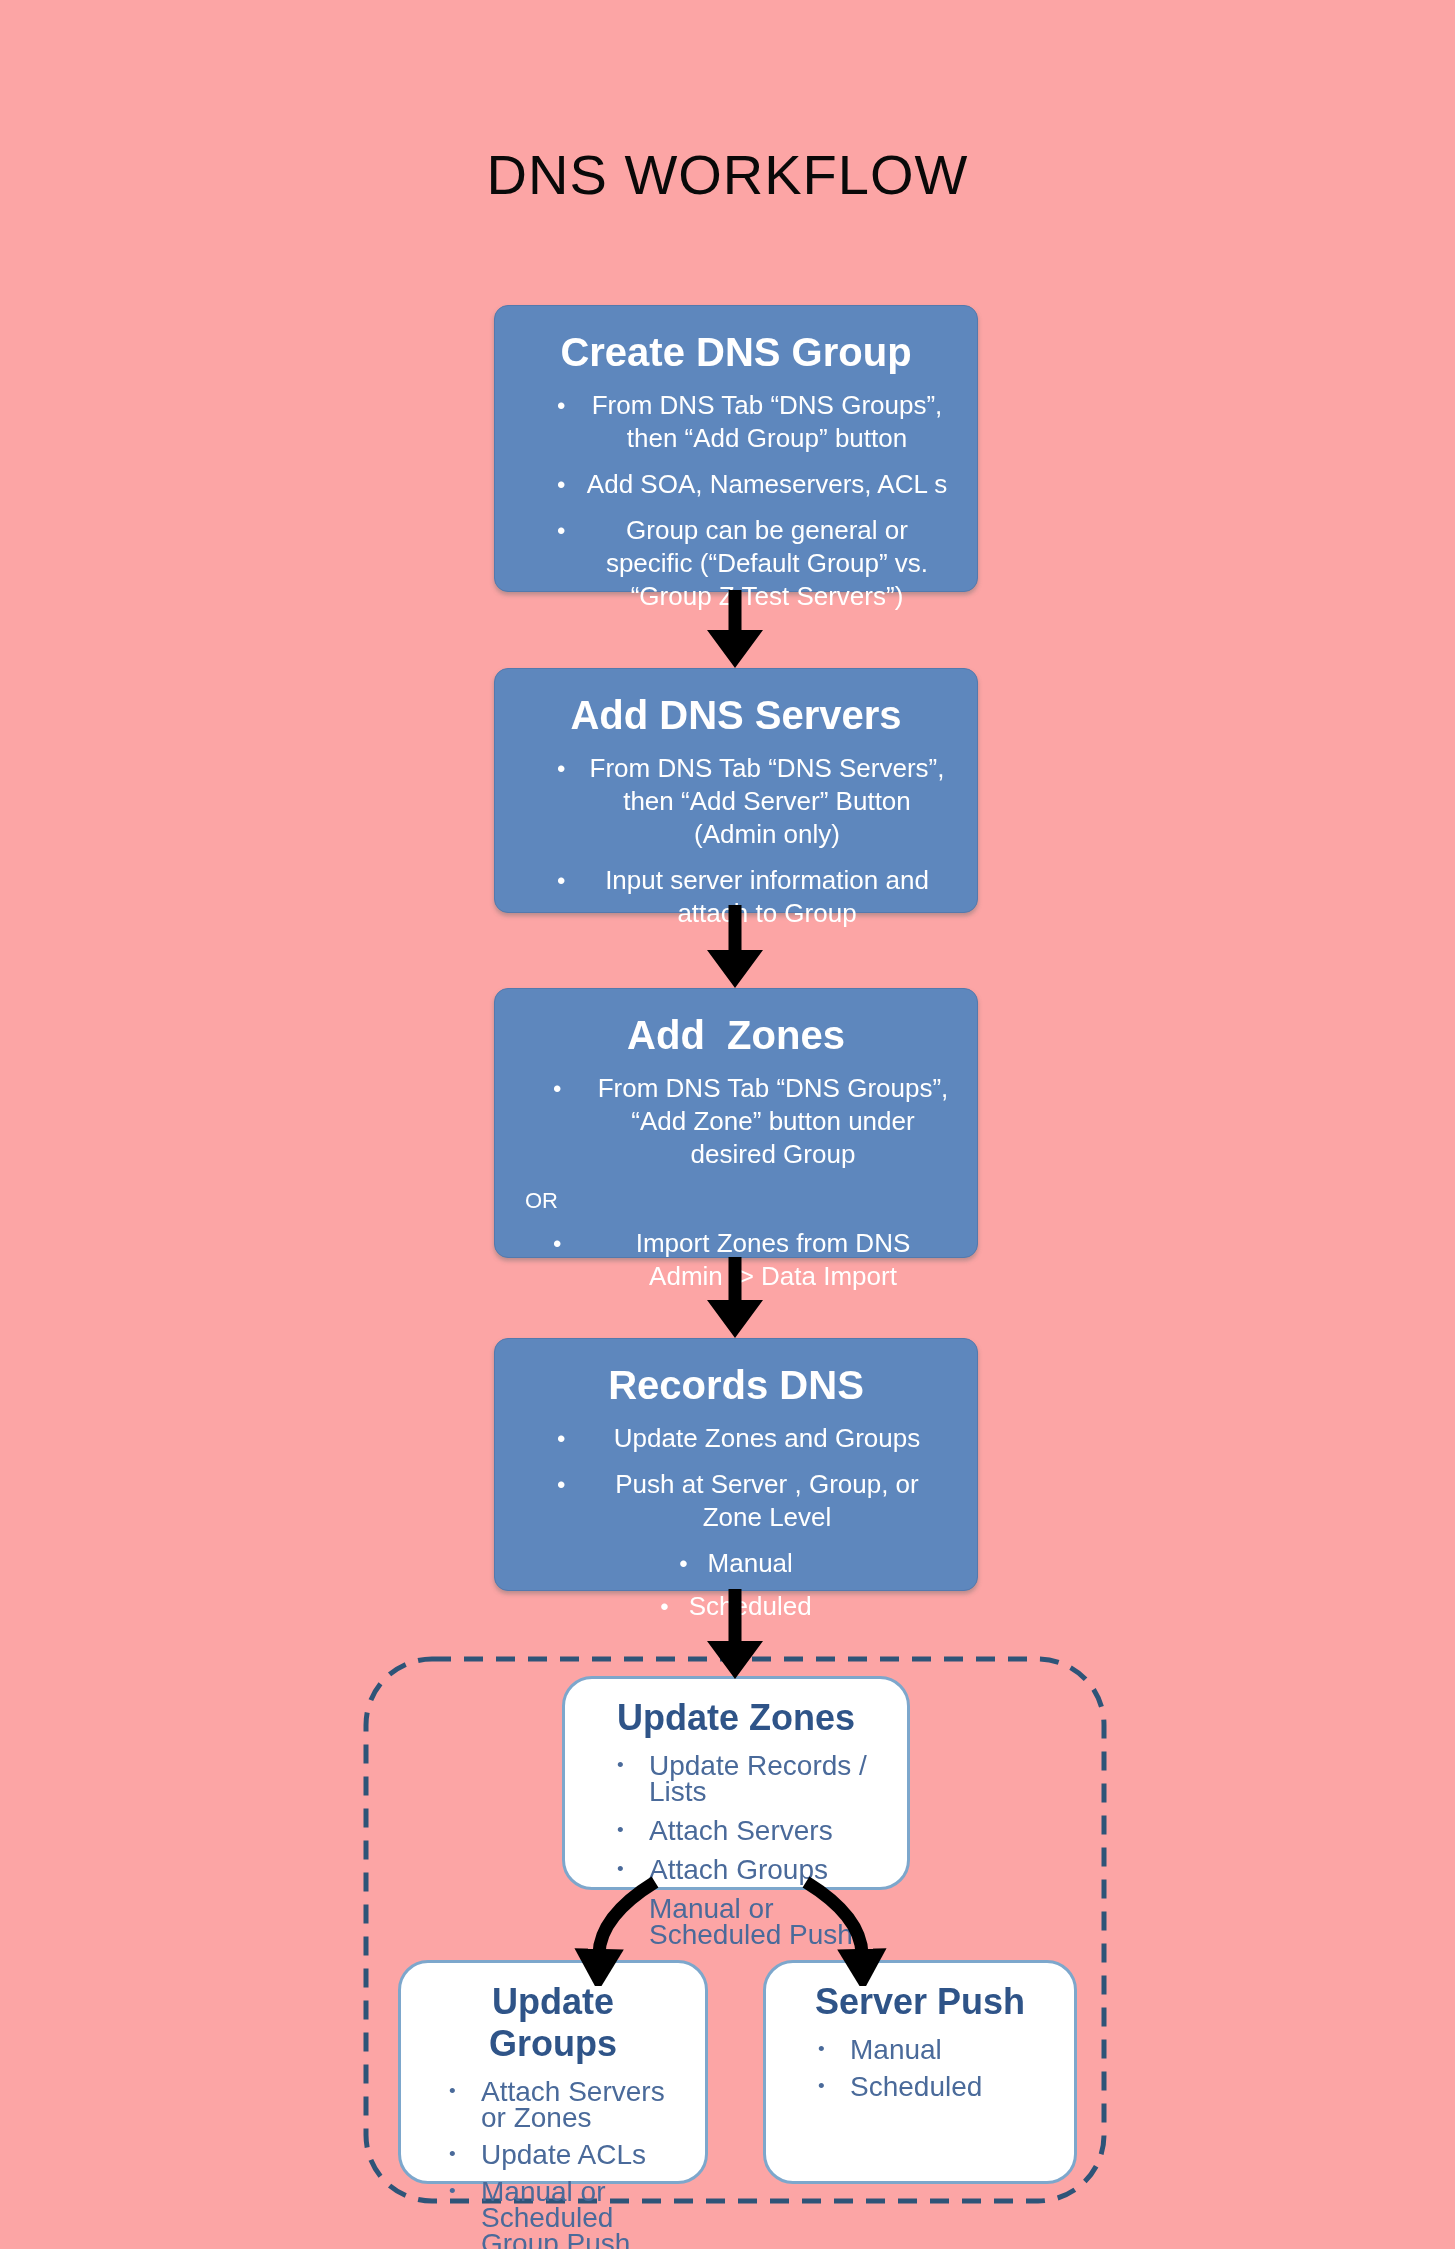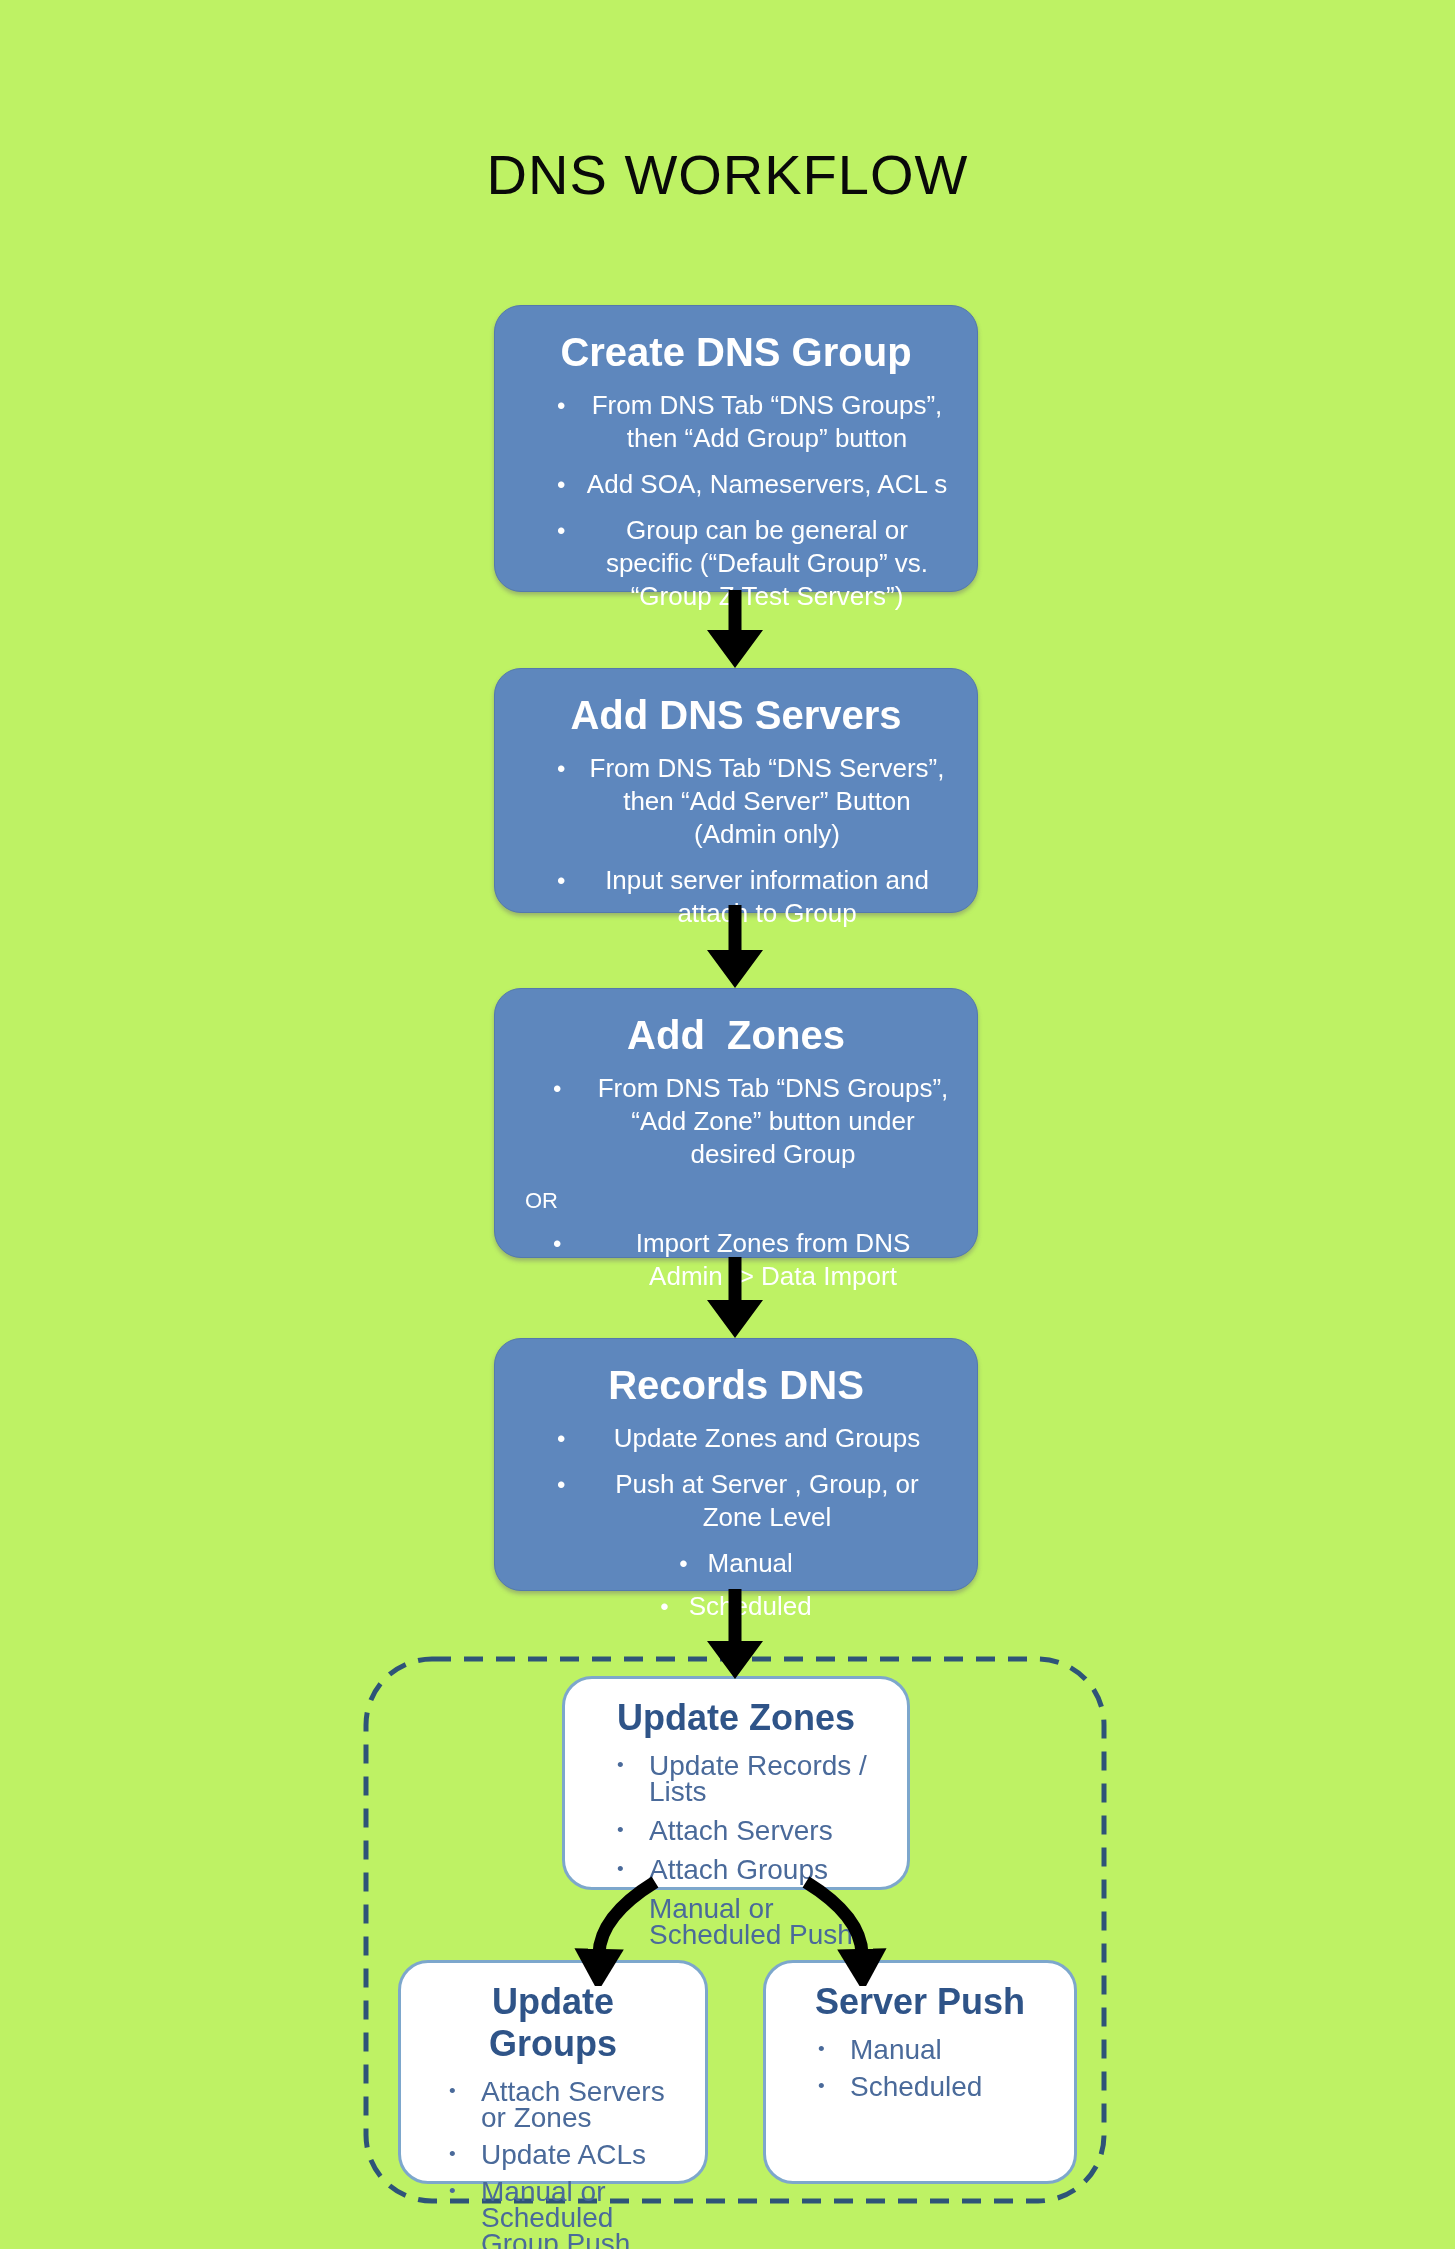--- a/index.html
+++ b/index.html
@@ -1,36 +1,36 @@
 <!DOCTYPE html>
 <html><head>
 <meta charset="utf-8">
 <style>
   html,body{margin:0;padding:0;background:#ffffff;}
   .canvas{
     position:relative;
     width:1455px;height:2249px;
-    background:#bef264;
+    background:#fca5a5;
     font-family:"Liberation Sans", sans-serif;
     overflow:hidden;
   }
   
   .page-title{
     position:absolute;left:0;right:0;top:104px;
     text-align:center;
     font-size:56px;font-weight:400;letter-spacing:1px;
     color:#090909;
     white-space:pre-wrap;
   }
   
   .bluebox{
     position:absolute;left:494px;width:484px;
     background:#5e87bd;
     border:1px solid #5379ad;
-    border-radius:27px;
+    border-radius:14px;
     box-shadow:0 3px 4px rgba(110,110,110,.45);
     color:#ffffff;
     box-sizing:border-box;
     padding:20px 28px 14px 28px;
   }
   .bluebox h2{
     margin:4px 0 14px 0;
     text-align:center;
     font-size:40px;font-weight:700;
     white-space:pre-wrap;

